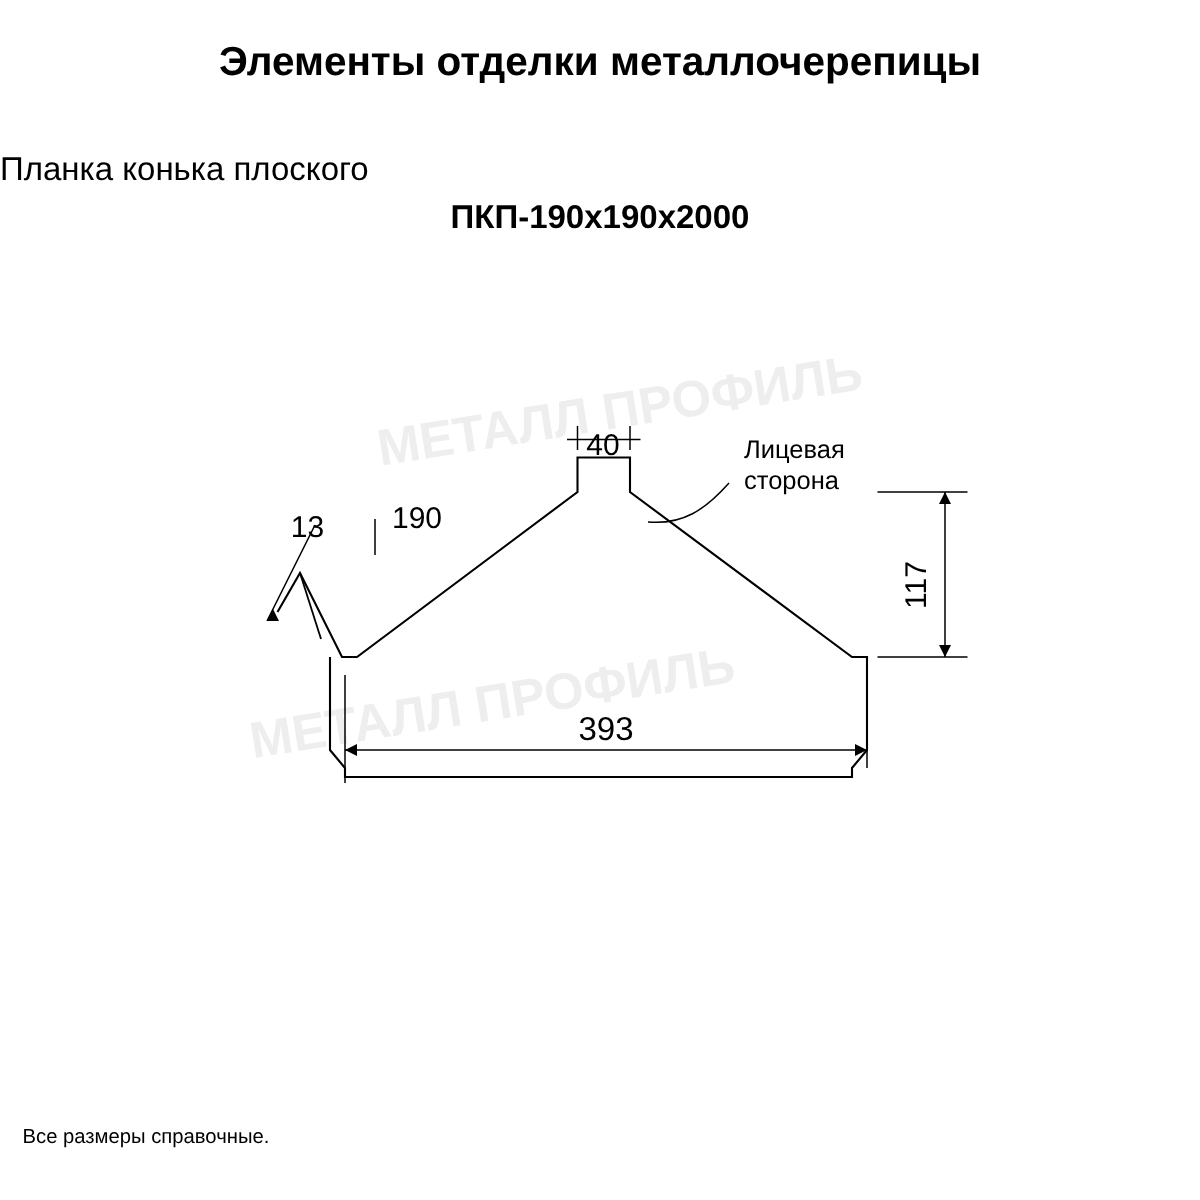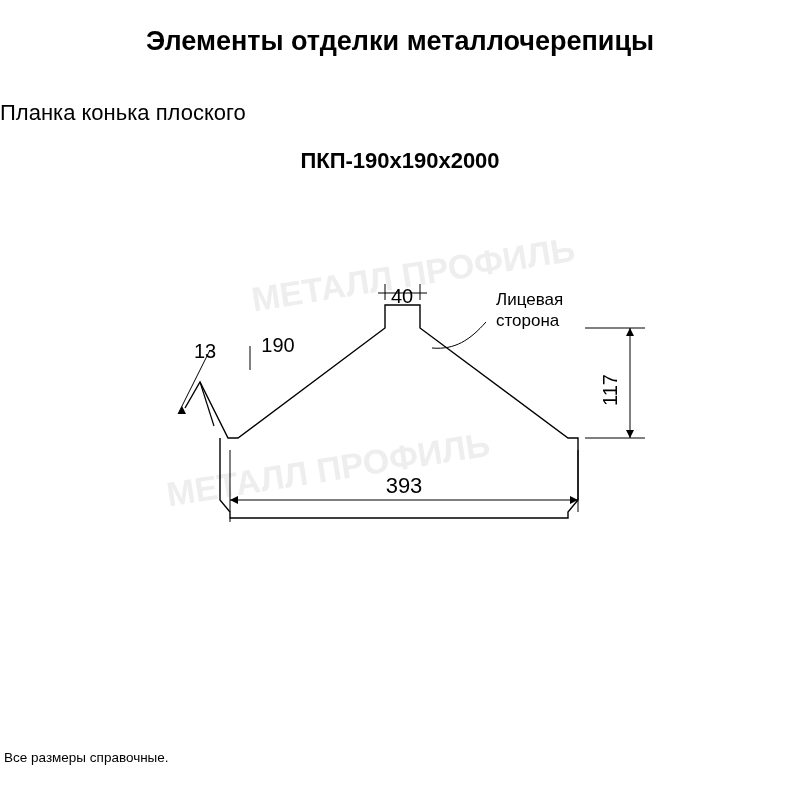--- a/index.html
+++ b/index.html
@@ -37,37 +37,37 @@
     left: 0;
     top: 100px;
     width: 800px;
     text-align: left;
     font-size: 22px;
     color: #000;
   }
   .code {
     position: absolute;
     left: 0;
-    top: 148px;
+    top: 132px;
     width: 800px;
     text-align: center;
     font-size: 22px;
     font-weight: bold;
     color: #000;
   }
   .drawing {
     position: absolute;
     left: 0;
     top: 200px;
     width: 800px;
     height: 420px;
   }
   .footnotes {
     position: absolute;
-    left: 4px;
+    left: 15px;
     top: 748px;
     width: 600px;
     font-size: 13.5px;
     line-height: 20px;
     color: #000;
   }
   .footnote-line {
     display: block;
     white-space: nowrap;
   }

